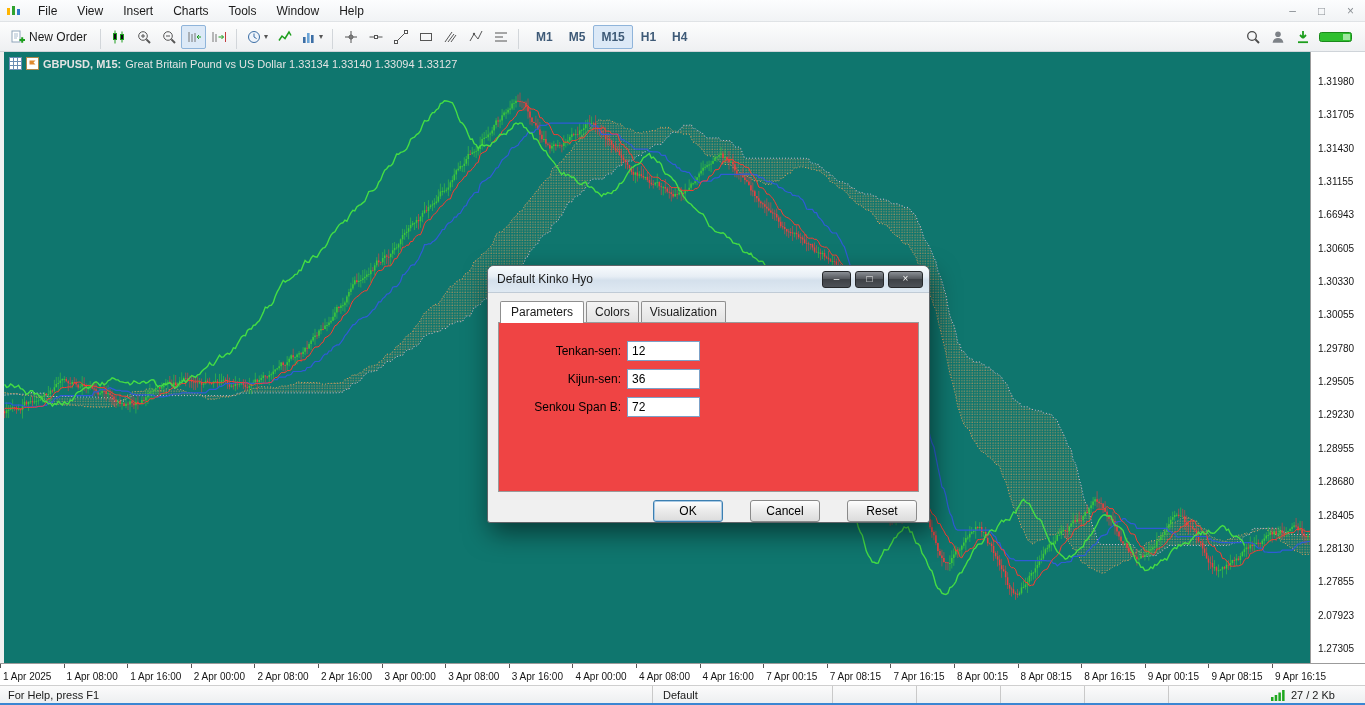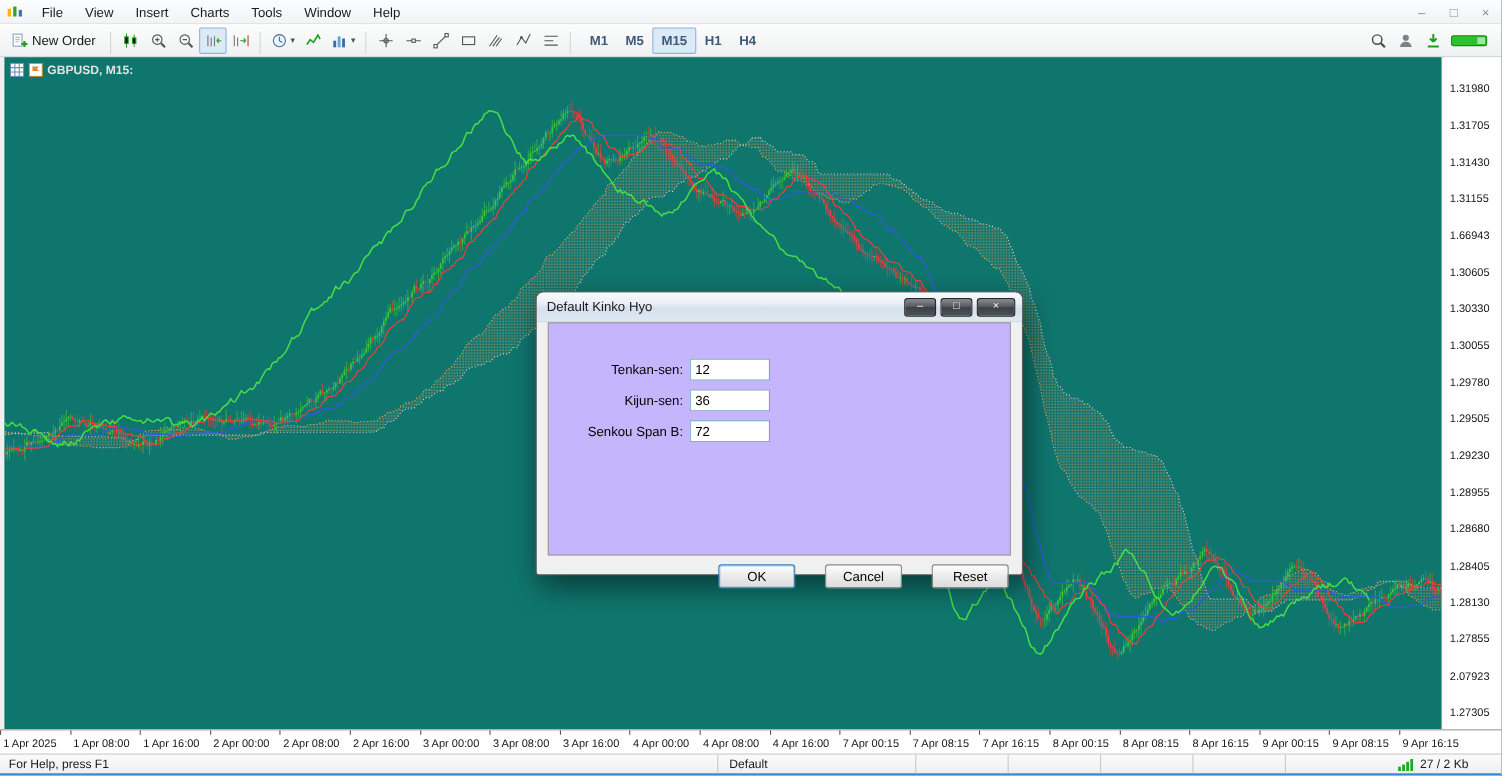--- a/index.html
+++ b/index.html
@@ -64,22 +64,22 @@
     font-size:12px;color:#1a1a1a}
   .dlg-ctrls{margin-left:auto;display:flex;gap:4px;align-items:center}
   .dlg-btn{width:29px;height:17px;display:flex;align-items:center;justify-content:center;
     background:linear-gradient(#8a8e94,#55585d 45%,#3e4146 50%,#4d5157);
     border:1px solid #26282b;border-radius:3px;color:#f2f2f2;font-size:10px;line-height:1}
   .dlg-btn.wide{width:35px}
   .tabs{display:flex;margin:8px 0 0 12px;position:relative;z-index:2}
   .tab{padding:3px 8px;font-size:12px;color:#1a1a1a;margin-right:2px;border:1px solid #8f8f8f;border-bottom:none;
     border-radius:2px 2px 0 0;background:linear-gradient(#f4f4f4,#e3e3e3)}
   .tab.active{background:#fff;padding:3px 10px 4px;margin-bottom:-1px;border-color:#8f8f8f}
-  .tab-panel{position:relative;z-index:1;margin:0 10px;height:212px;background:#c4b5fd;border:1px solid #9a9a9a;
-    padding-top:28px}
+  .tab-panel{position:relative;z-index:1;margin:0 10px;height:170px;background:#ef4444;border:1px solid #9a9a9a;
+    padding-top:14px}
   .f-row{display:flex;align-items:center;height:28px}
   .f-row label{width:122px;text-align:right;margin-right:6px;color:#000}
   .dlg-input{width:73px;height:20px;border:1px solid #7ba0c7;padding:1px 4px;font-family:"Liberation Sans",sans-serif;
     font-size:12px;color:#000;background:#fff}
   .dlg-buttons{display:flex;justify-content:flex-end;gap:27px;margin-top:8px;padding-right:12px}
   .dlg-pushbtn{width:70px;height:22px;background:linear-gradient(#fefefe,#ececec 45%,#dcdcdc);
     border:1px solid #8a8a8a;border-radius:3px;font-family:"Liberation Sans",sans-serif;font-size:12px;color:#000}
   .dlg-pushbtn.default{border-color:#3c7fb1;box-shadow:0 0 0 1px #a8c9e4 inset}
 </style>
 </head>
@@ -327,20 +327,21 @@
             <path d="M0.5 4.5h12M0.5 8.5h12M4.5 0.5v12M8.5 0.5v12" stroke="#6a8db3" fill="none"></path>
           </svg>
       </span>
       <span class="ic">
         <svg width="13" height="13" viewBox="0 0 13 13">
             <rect x="0.5" y="0.5" width="12" height="12" fill="#fff" stroke="#b0894a"></rect>
             <path d="M3.5 10.5v-7h6l-2 2 2 2h-6" fill="#e08a2e"></path>
           </svg>
       </span>
       <b>GBPUSD, M15:</b>
+      <span>Great Britain Pound vs US Dollar   1.33134 1.33140 1.33094 1.33127</span>
     </div>
   </div>
   <div class="price-axis" id="price-axis">
       <div class="price-label" style="top: 24px;">1.31980</div>
       <div class="price-label" style="top: 57.3492px;">1.31705</div>
       <div class="price-label" style="top: 90.6985px;">1.31430</div>
       <div class="price-label" style="top: 124.048px;">1.31155</div>
       <div class="price-label" style="top: 157.397px;">1.66943</div>
       <div class="price-label" style="top: 190.746px;">1.30605</div>
       <div class="price-label" style="top: 224.095px;">1.30330</div>
@@ -423,20 +424,25 @@
 
   <div class="dialog">
     <div class="dlg-title">
       <span>Default Kinko Hyo</span>
       <div class="dlg-ctrls">
         <span class="dlg-btn">–</span>
         <span class="dlg-btn">□</span>
         <span class="dlg-btn wide">×</span>
       </div>
     </div>
+    <div class="tabs">
+      <span class="tab active">Parameters</span>
+      <span class="tab">Colors</span>
+      <span class="tab">Visualization</span>
+    </div>
     <div class="tab-panel">
       <div class="f-row">
         <label>Tenkan-sen:</label>
         <input class="dlg-input" value="12" style="">
       </div>
       <div class="f-row">
         <label>Kijun-sen:</label>
         <input class="dlg-input" value="36" style="">
       </div>
       <div class="f-row">

